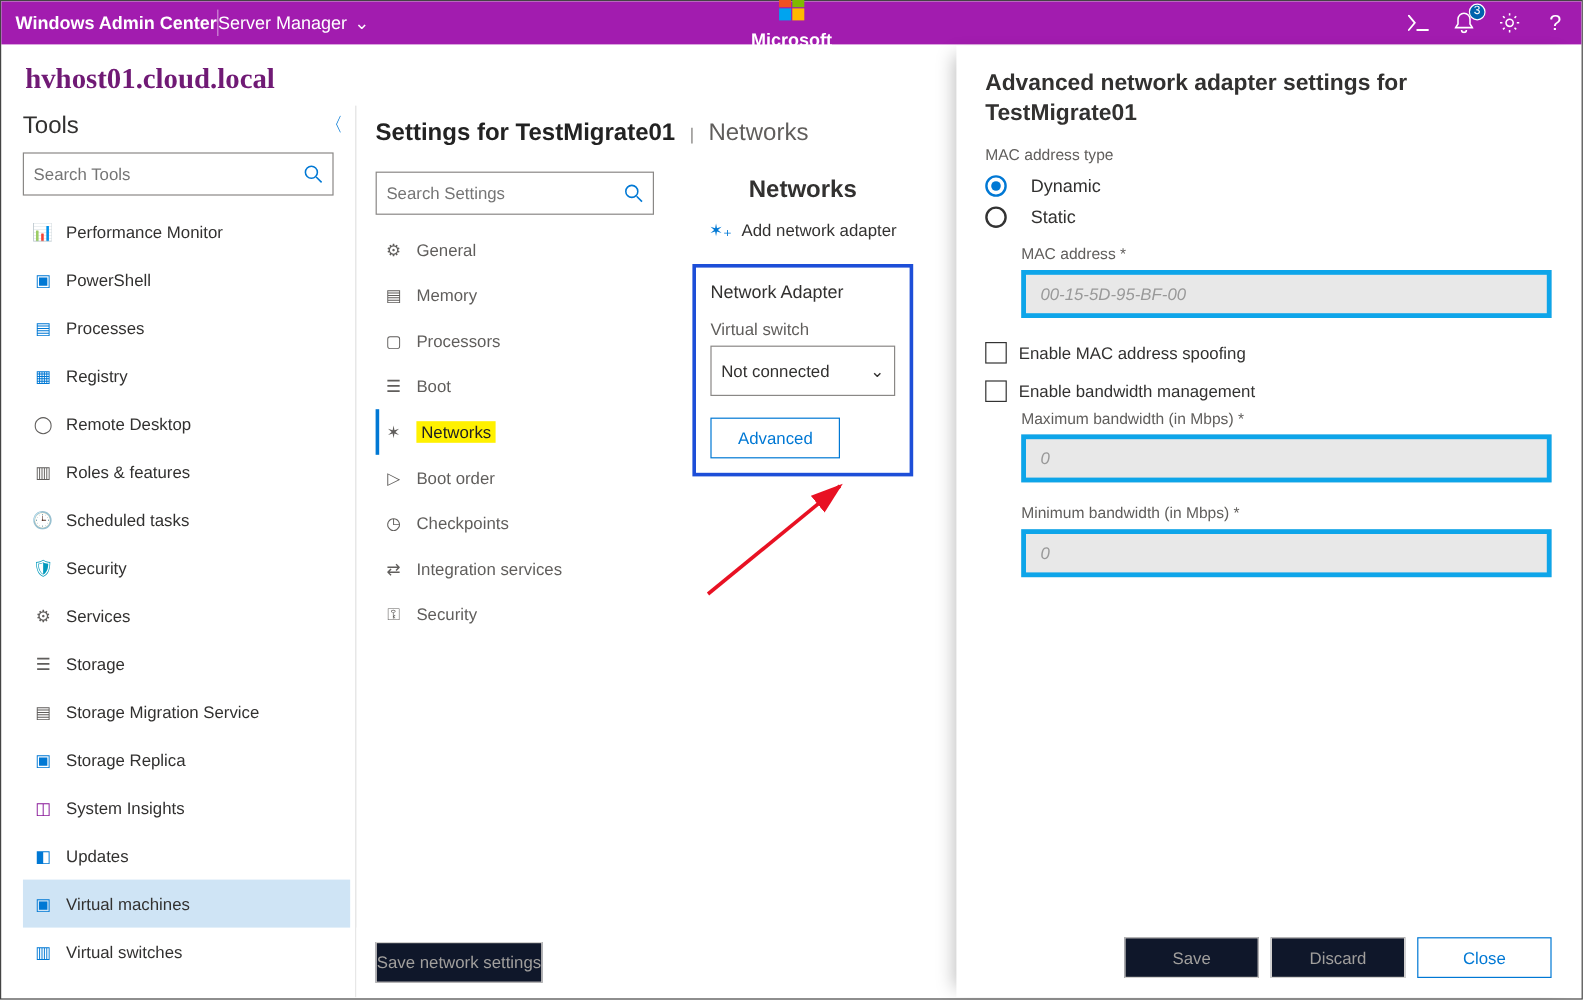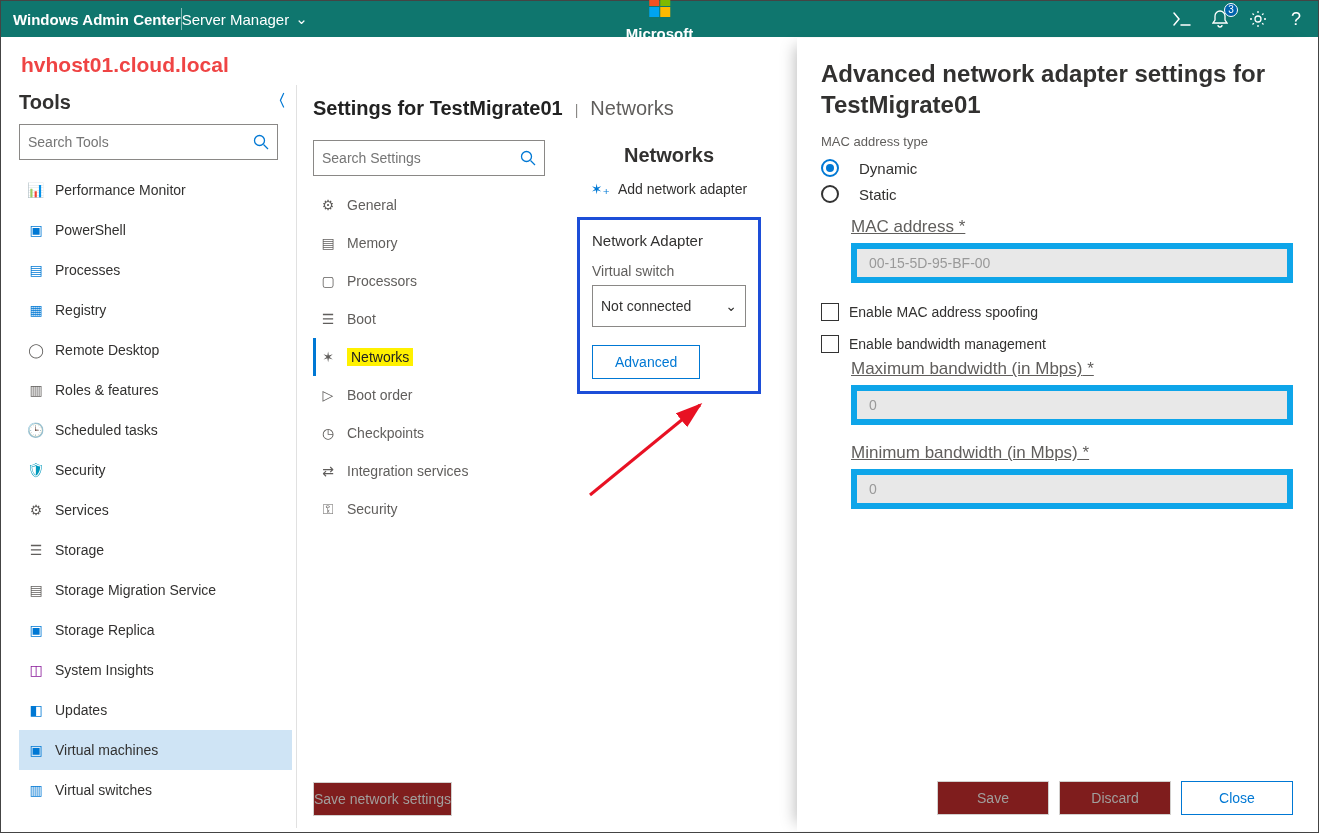--- a/index.html
+++ b/index.html
@@ -1,37 +1,37 @@
 <!DOCTYPE html>
 <html><head>
 <meta charset="utf-8">
 <style>
   * { box-sizing: border-box; margin: 0; padding: 0; }
   body { font-family: "Segoe UI", sans-serif; font-size: 14px; color: #323130; background:#fff; width:1319px; height:833px; overflow:hidden; border:1px solid #444;}
-  .topbar { background:#0f766e; color:#fff; height:36px; display:flex; align-items:center; padding:0 12px; }
+  .topbar { background:#a21caf; color:#fff; height:36px; display:flex; align-items:center; padding:0 12px; }
   .topbar .divider { width:1px; height:22px; background:rgba(255,255,255,.5);}
   .topbar .app-title { font-size:15px; font-weight:600;}
   .topbar .toolsel { font-size:15px; display:flex; align-items:center; gap:6px;}
   .topbar .spacer { flex:1; }
   .ms-brand { display:flex; align-items:center; gap:8px; position:absolute; left:50%; transform:translateX(-50%);flex-direction:column;}
   .ms-logo { display:grid; grid-template-columns: 10px 10px; grid-template-rows:10px 10px; gap:1px; }
   .ms-logo span:nth-child(1){background:#f25022;}
   .ms-logo span:nth-child(2){background:#7fba00;}
   .ms-logo span:nth-child(3){background:#00a4ef;}
   .ms-logo span:nth-child(4){background:#ffb900;}
   .ms-brand .ms-text{ font-weight:600; font-size:15px;}
   .topicons { display:flex; gap:18px; align-items:center; }
   .topicons .ico { width:20px; height:20px; display:flex;align-items:center;justify-content:center; position:relative; cursor:pointer;}
   .badge { position:absolute; top:-6px; right:-8px; background:#0062ad; border:1px solid #fff; color:#fff; font-size:10px; border-radius:8px; min-width:14px; height:14px; line-height:12px; text-align:center;}
 
-  .breadcrumb { padding: 16px 20px 8px; font-size:21px; font-weight:600; color:#ef4444;}
+  .breadcrumb { padding: 16px 20px 8px; font-size:24px; font-weight:600; color:#701a75;font-family:Liberation Serif, serif;}
 
   .layout { display:flex; height: calc(100% - 36px - 52px); }
   .toolscol { width:296px; border-right:1px solid #e1e1e1; display:flex; flex-direction:column; padding-left:18px;}
-  .toolscol .label {font-size:20px; font-weight:700; padding:6px 0 10px; display:flex; gap:35px;}
+  .toolscol .label {font-size:20px; font-weight:400; padding:6px 0 10px; display:flex; gap:35px;}
   .toolscol .label .chev { margin-left:auto; color:#0078d4; padding-right:10px; font-size:16px;}
   .searchbox { display:flex; border:1px solid #8a8886; height:36px; align-items:center; padding:0 8px; margin-right:18px; margin-bottom:10px;}
   .searchbox input{ border:none; outline:none; flex:1; font-size:14px; background:transparent;}
   .searchbox .sicon{ color:#0078d4;}
   .toollist { overflow-y:auto; flex:1; margin-right:4px;}
   .toollist::-webkit-scrollbar{width:14px;}
   .toollist::-webkit-scrollbar-thumb{background:#c8c8c8;}
   .tool-item { display:flex; align-items:center; gap:10px; height:40px; padding:0 8px; cursor:pointer; color:#323130;}
   .tool-item.selected{ background:#cfe4f5;}
   .tool-item .ticon{ width:18px; height:18px; display:flex;align-items:center;justify-content:center; color:#0078d4; font-size:14px;}
@@ -55,32 +55,32 @@
   .addnet { color:#323130; display:flex; gap:8px; align-items:center; cursor:pointer; padding:4px 0 20px; justify-content:center;}
   .addnet .plusico{color:#0078d4;}
   .card { border:3px solid #1d4ed8; padding:12px 12px; margin-bottom:24px;}
   .card .cardtitle{ font-weight:400; font-size:15px; margin-bottom:14px;}
   .fieldlbl{ color:#605e5c; font-size:14px; margin-bottom:6px;}
   .dd { border:1px solid #8a8886; height:42px; display:flex; align-items:center; padding:0 8px; justify-content:space-between; cursor:pointer; margin-bottom:18px;}
   .btn-outline{ border:1px solid #0078d4; color:#0078d4; background:#fff; height:34px; padding:0 22px; cursor:pointer; font-size:14px;}
 
   .footer-btns{ position:absolute; bottom:0; left:0; right:0; padding:12px 16px; display:flex; gap:8px; justify-content:flex-start; background:#fff;}
   .btn{ height:34px; min-width:130px; border:1px solid #8a8886; background:#fff; cursor:pointer; font-size:14px;}
-  .btn.disabled{ background:#7f1d1d; border-color:#d2d0ce; color:#a19f9d; cursor:default;}
+  .btn.disabled{ background:#0f172a; border-color:#d2d0ce; color:#a19f9d; cursor:default;}
 
   .panel { position:absolute; right:2px; top:38px; bottom:2px; width:520px; background:#fff; box-shadow:-10px 0 14px -8px rgba(0,0,0,.25); display:flex; flex-direction:column; padding:20px 24px 0;}
-  .panel h3{ font-size:24px; font-weight:600; line-height:1.3; margin-bottom:14px;}
+  .panel h3{ font-size:19px; font-weight:600; line-height:1.3; margin-bottom:14px;}
   .panel .seclbl{ color:#605e5c; font-size:13px; margin-bottom:10px;}
   .radio-row{ display:flex; align-items:center; gap:20px; margin-bottom:8px; font-size:15px;}
   .rbtn{ width:18px;height:18px;border:2px solid #333;border-radius:50%; display:flex;align-items:center;justify-content:center;}
   .rbtn.sel{ border-color:#0078d4;}
   .rbtn.sel::after{content:"";width:8px;height:8px;border-radius:50%;background:#0078d4;}
-  .sublbl{ color:#605e5c; font-size:17px; margin-left:30px; margin-top:6px;text-decoration:underline;}
+  .sublbl{ color:#605e5c; font-size:13px; margin-left:30px; margin-top:6px;}
   .sublbl .req{color:#605e5c;}
-  .txt{ margin-left:30px; margin-top:6px; height:40px; border:6px solid #0ea5e9; background:#e8e8e8; color:#999; padding:0 12px; display:flex; align-items:center; width:calc(100% - 30px);}
+  .txt{ margin-left:30px; margin-top:6px; height:40px; border:4px solid #0ea5e9; background:#e8e8e8; color:#999; padding:0 12px; display:flex; align-items:center; width:calc(100% - 30px);font-style:italic;}
   .chk-row{ display:flex; align-items:center; gap:10px; margin-top:20px;}
   .chk{ width:18px;height:18px;border:1px solid #333;}
   .panel h4{ font-size:16px; font-weight:600; margin-top:26px; padding-bottom:8px; border-bottom:1px solid #e1e1e1;}
   .panel-footer{ margin-top:auto; display:flex; gap:10px; justify-content:flex-end; padding:16px 0;}
   .panel-footer .btn{ min-width:112px;margin-top:35px;}
   .panel-footer .btn.close{ border-color:#0078d4; color:#0078d4;}
   .arrow{ position:absolute; left:580px; top:395px; pointer-events:none;}
   svg{display:block;}
 </style>
 </head>

